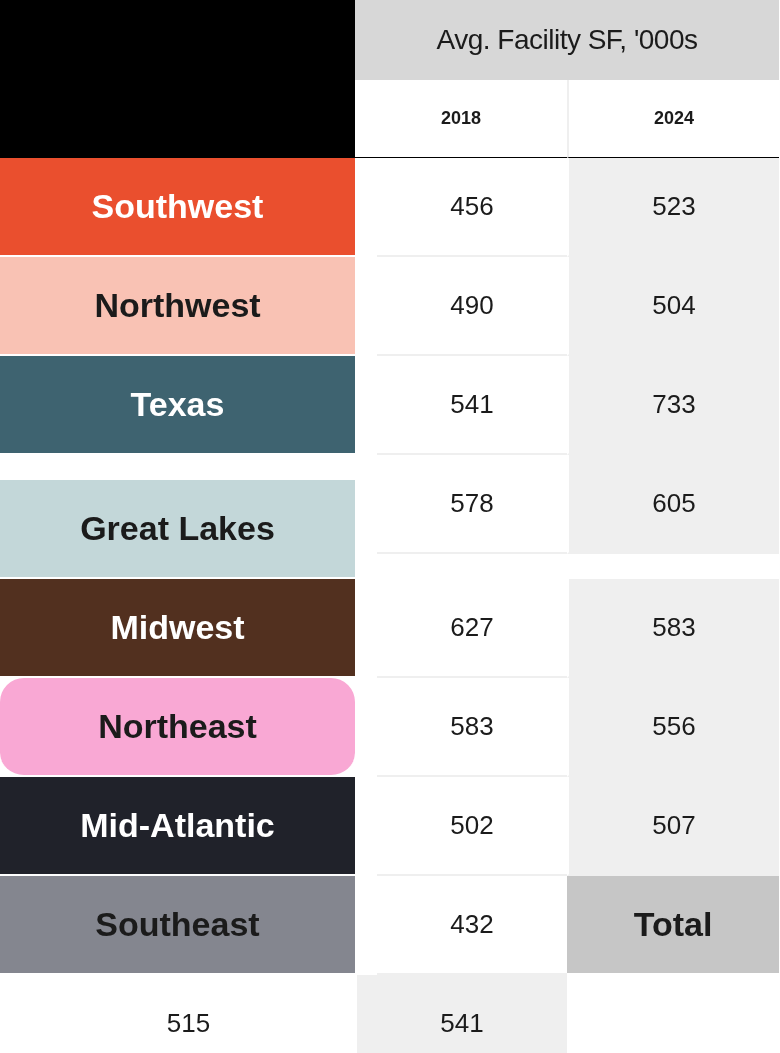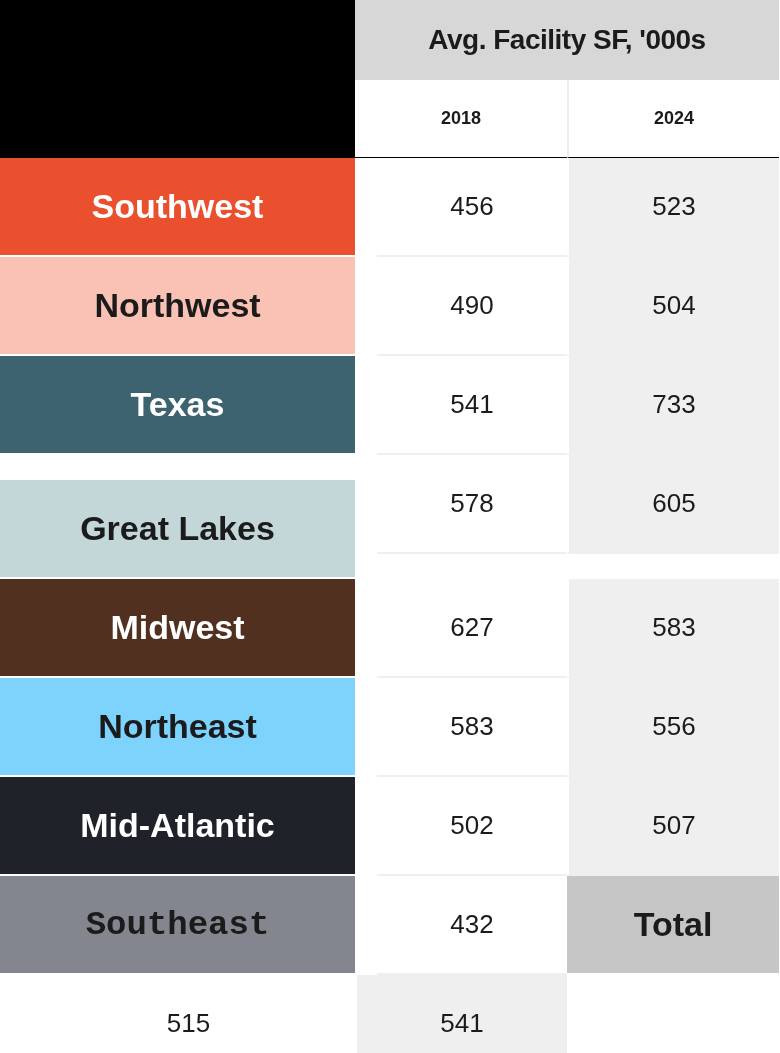--- a/index.html
+++ b/index.html
@@ -20,21 +20,21 @@
     height: 158px;
   }
   .title-cell {
     grid-column: 2 / span 2;
     background: #d7d7d7;
     height: 80px;
     display: flex;
     align-items: center;
     justify-content: center;
     font-size: 28px;
-    font-weight: 700;
+    font-weight: 400;
     letter-spacing: -0.5px;
     color: #1b1b1b;
   }
   .year-cell {
     background: #ffffff;
     height: 78px;
     display: flex;
     align-items: center;
     justify-content: center;
     font-size: 18px;
@@ -83,24 +83,24 @@
     <div class="val-cell col-b">504</div>
     <div class="row-label light-text" style="background: rgb(62, 99, 112);">Texas</div>
     <div class="val-cell col-a">541</div>
     <div class="val-cell col-b">733</div>
     <div class="row-label dark-text" style="background: rgb(195, 215, 217); margin-top: 25px;">Great Lakes</div>
     <div class="val-cell col-a">578</div>
     <div class="val-cell col-b">605</div>
     <div class="row-label light-text" style="background: rgb(82, 48, 31);">Midwest</div>
     <div class="val-cell col-a">627</div>
     <div class="val-cell col-b">583</div>
-    <div class="row-label dark-text" style="background: #7dd3fc;">Northeast</div>
+    <div class="row-label dark-text" style="background: #f9a8d4; border-radius: 24px;">Northeast</div>
     <div class="val-cell col-a">583</div>
     <div class="val-cell col-b">556</div>
     <div class="row-label light-text" style="background: rgb(32, 34, 42);">Mid-Atlantic</div>
     <div class="val-cell col-a">502</div>
     <div class="val-cell col-b">507</div>
-    <div class="row-label dark-text" style="background: rgb(132, 134, 143); font-family: Liberation Mono, monospace;">Southeast</div>
+    <div class="row-label dark-text" style="background: rgb(132, 134, 143);">Southeast</div>
     <div class="val-cell col-a">432</div>
     <div class="row-label dark-text last-row" style="background: rgb(198, 198, 198);">Total</div>
     <div class="val-cell col-a last-row">515</div>
     <div class="val-cell col-b last-row">541</div>
   </div>
 
 </body></html>

